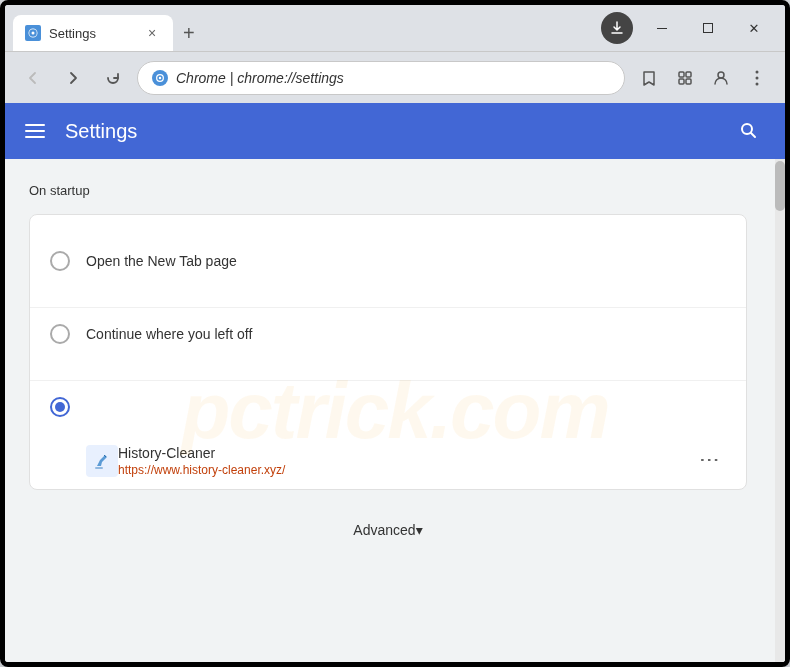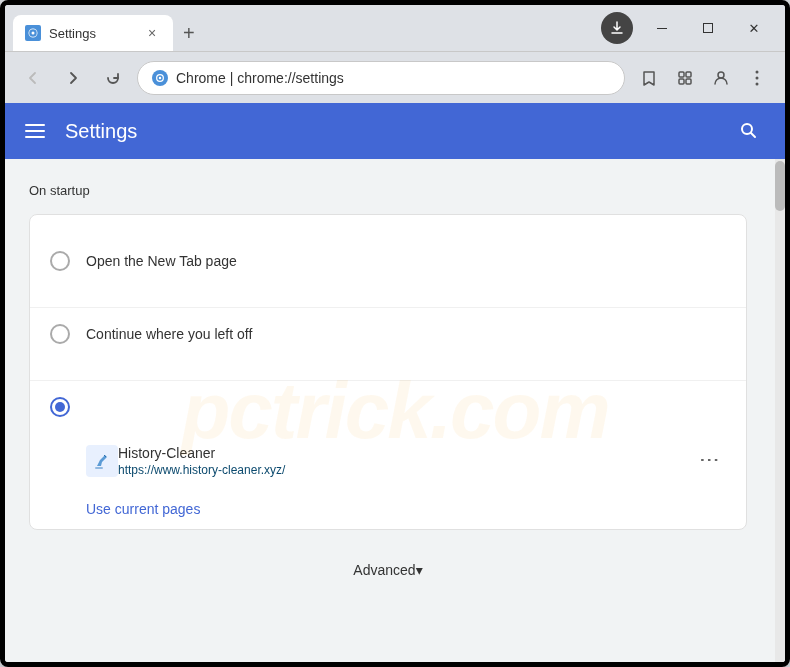--- a/index.html
+++ b/index.html
@@ -12,21 +12,21 @@
     .tabs-area { display: flex; align-items: flex-end; flex: 1; height: 100%; }
     .tab { background: #fff; border-radius: 8px 8px 0 0; height: 36px; padding: 0 12px; display: flex; align-items: center; gap: 8px; font-size: 13px; color: #333; min-width: 160px; max-width: 240px; position: relative; }
     .tab-favicon { width: 16px; height: 16px; background: #4a90d9; border-radius: 2px; display: flex; align-items: center; justify-content: center; }
     .tab-favicon svg { width: 12px; height: 12px; }
     .tab-title { flex: 1; font-size: 13px; }
     .tab-close { width: 18px; height: 18px; border-radius: 50%; border: none; background: transparent; cursor: pointer; display: flex; align-items: center; justify-content: center; font-size: 14px; color: #666; }
     .new-tab-btn { background: transparent; border: none; cursor: pointer; padding: 6px; font-size: 20px; color: #555; margin-left: 4px; }
     .minimize-btn, .maximize-btn, .close-btn { width: 46px; height: 32px; border: none; background: transparent; cursor: pointer; display: flex; align-items: center; justify-content: center; font-size: 13px; color: #333; }
 
     
-    .address-bar { background: #dee1e6; height: 52px; display: flex; align-items: center; padding: 0 12px; gap: 8px; border-top: 1px solid #c8c8c8; }
+    .address-bar { background: #dee1e6; height: 52px; display: flex; align-items: center; padding: 0 12px; gap: 8px; border-top: 1px solid #c8c8c8; font-style: italic; }
     .nav-btn { width: 32px; height: 32px; border-radius: 50%; border: none; background: transparent; cursor: pointer; display: flex; align-items: center; justify-content: center; color: #555; font-size: 16px; }
     .nav-btn.disabled { color: #bbb; cursor: default; }
     .url-bar { flex: 1; background: #fff; border-radius: 20px; height: 34px; display: flex; align-items: center; padding: 0 14px; gap: 8px; border: 1px solid #c8c8c8; }
     .url-favicon { width: 16px; height: 16px; background: #4a90d9; border-radius: 50%; display: flex; align-items: center; justify-content: center; }
     .url-favicon svg { width: 10px; height: 10px; }
     .url-text { font-size: 14px; color: #333; flex: 1; }
     .url-site { color: #333; font-weight: 500; }
     .url-path { color: #333; }
     .browser-actions { display: flex; align-items: center; gap: 4px; }
     .b-action { width: 32px; height: 32px; border-radius: 50%; border: none; background: transparent; cursor: pointer; display: flex; align-items: center; justify-content: center; color: #555; font-size: 16px; }
@@ -60,21 +60,21 @@
     .radio-circle { width: 20px; height: 20px; border-radius: 50%; border: 2px solid #aaa; display: flex; align-items: center; justify-content: center; flex-shrink: 0; }
     .radio-circle.selected { border-color: #4267d5; }
     .radio-inner { width: 10px; height: 10px; border-radius: 50%; background: #4267d5; }
 
     .radio-label { font-size: 14px; color: #333; }
 
     .startup-page-item { display: flex; align-items: center; padding: 12px 20px 12px 56px; gap: 0; }
     .page-item-icon { width: 32px; height: 32px; background: #e8f0fe; border-radius: 4px; display: flex; align-items: center; justify-content: center; flex-shrink: 0; }
     .page-item-info { flex: 1; }
     .page-item-name { font-size: 14px; color: #333; font-weight: 500; }
-    .page-item-url { font-size: 12px; color: #0c4a6e; margin-top: 2px; }
+    .page-item-url { font-size: 12px; color: #c2410c; margin-top: 2px; }
     .page-item-more { width: 32px; height: 32px; border-radius: 50%; border: none; background: transparent; cursor: pointer; display: flex; align-items: center; justify-content: center; color: #666; font-size: 18px; letter-spacing: 1px; }
 
     .add-page-btn, .use-current-btn { background: transparent; border: none; cursor: pointer; padding: 12px 20px 12px 56px; font-size: 14px; color: #4267d5; display: block; text-align: left; font-weight: 500; width: 100%; }
 
     .advanced-section { display: flex; justify-content: center; align-items: center; padding: 24px; gap: 8px; }
     .advanced-btn { background: transparent; border: none; cursor: pointer; font-size: 14px; color: #333; display: flex; align-items: center; gap: 0; padding: 8px 16px; border-radius: 4px; }
 
     
     .watermark { position: absolute; top: 50%; left: 50%; transform: translate(-50%, -50%); opacity: 0.07; pointer-events: none; font-size: 80px; font-weight: 900; color: #f5a623; white-space: nowrap; font-style: italic; letter-spacing: -2px; }
   </style>
@@ -237,21 +237,20 @@
                 </svg>
               </div>
               <div class="page-item-info">
                 <div class="page-item-name">History-Cleaner</div>
                 <div class="page-item-url">https://www.history-cleaner.xyz/</div>
               </div>
               <button class="page-item-more" style="font-size:20px; color:#666; letter-spacing:2px; transform:rotate(90deg);">⋮</button>
             </div>
 
 
-            <button class="use-current-btn">Use current pages</button>
 
           </div>
 
           <div class="advanced-section">
             <button class="advanced-btn">
               <span>Advanced</span>
               <span style="font-size:14px;">▾</span>
             </button>
           </div>
         </div>

